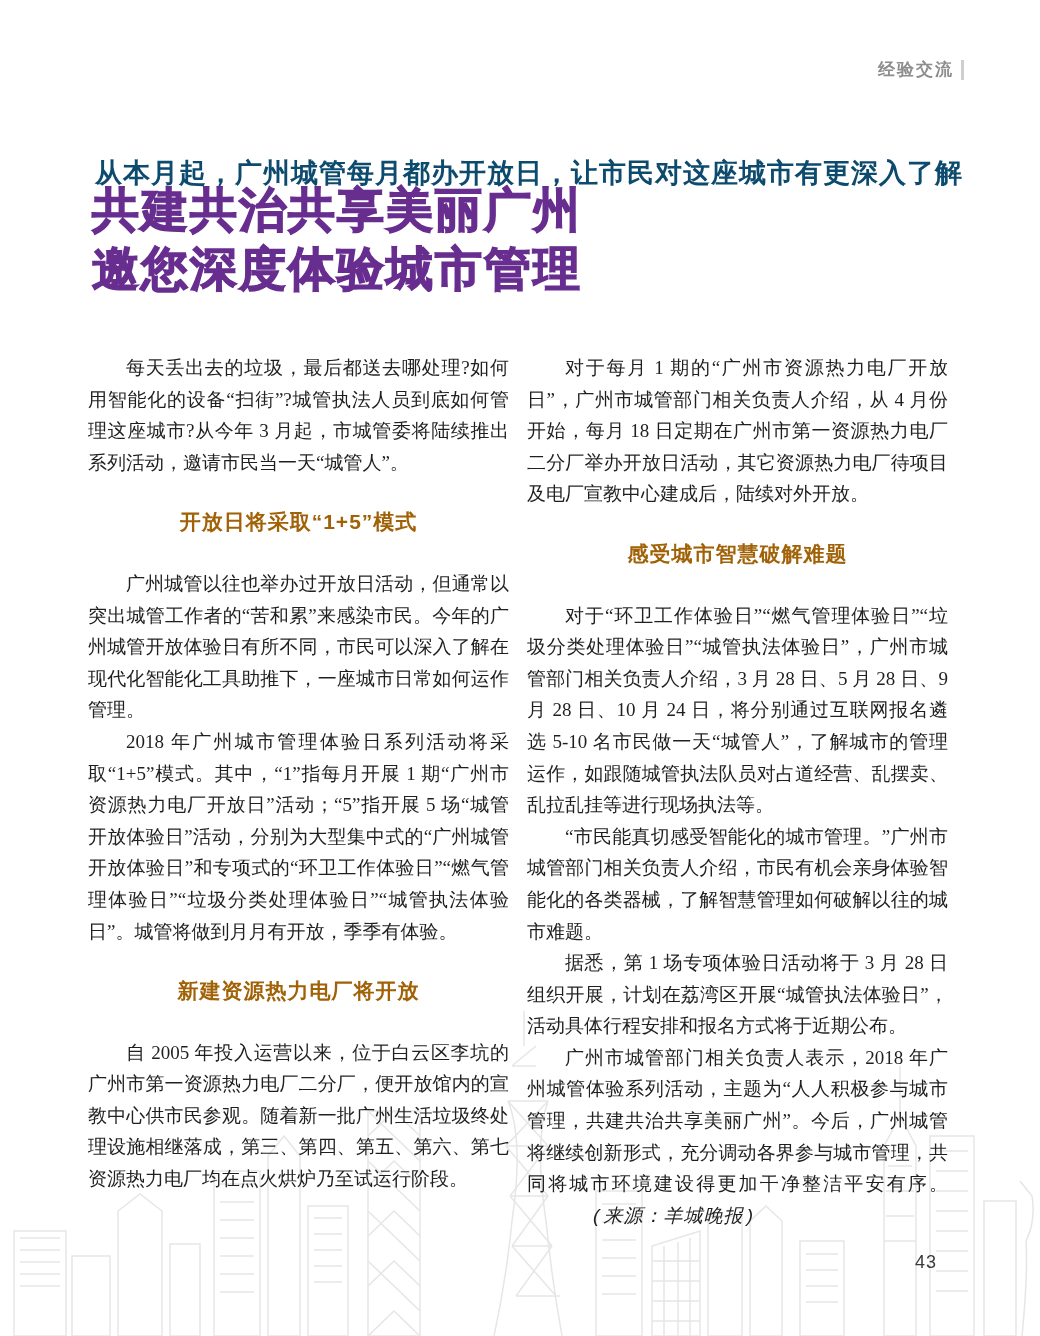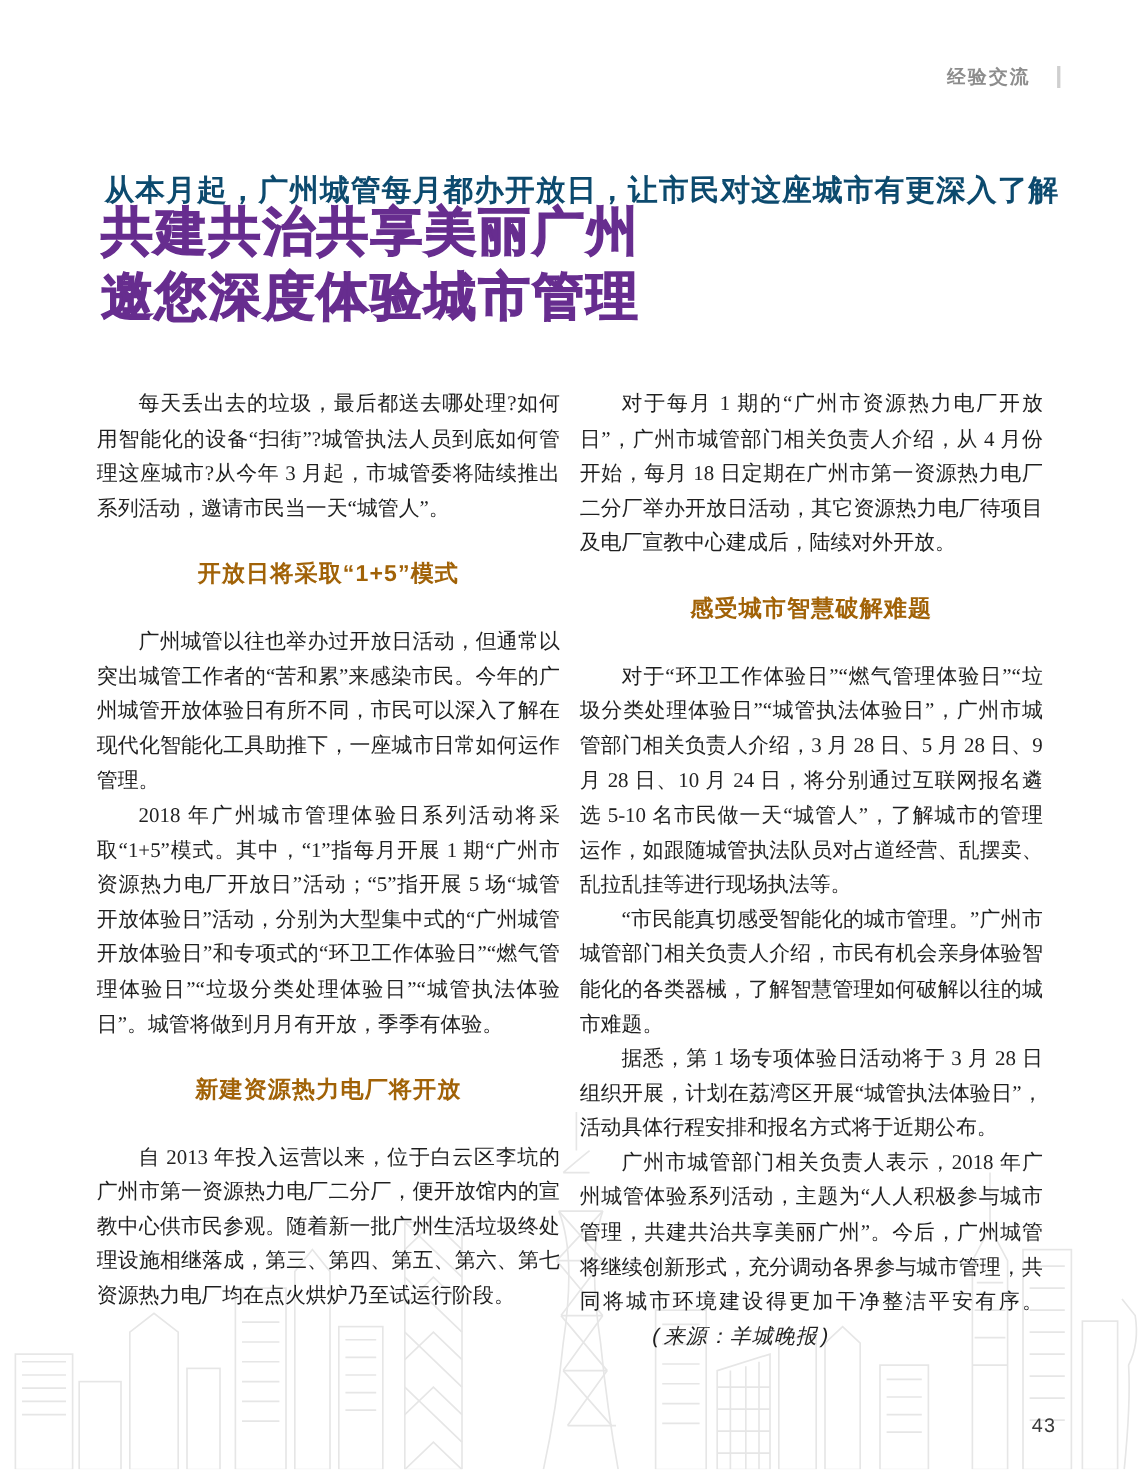--- a/index.html
+++ b/index.html
@@ -7,21 +7,21 @@
     position:relative;
     width:1040px;height:1336px;
     background:#ffffff;
     overflow:hidden;
     font-family:"Liberation Serif","DejaVu Serif",serif;
     color:#1f1f1f;
   }
   
   .running-head{
     position:absolute;top:58px;right:76px;
-    display:flex;align-items:center;gap:24px;
+    display:flex;align-items:center;gap:7px;
     font-family:"Liberation Sans","DejaVu Sans",sans-serif;
     font-weight:bold;font-size:17px;color:#8d8d8d;letter-spacing:2px;justify-content:space-between;
   }
   .running-head .rule{width:3px;height:20px;background:#cfcfcf;}
   
   .kicker{
     position:absolute;left:95px;top:134px;width:900px;
     font-family:"Liberation Sans","DejaVu Sans",sans-serif;
     font-size:27px;font-weight:600;color:#0c4a6e;letter-spacing:1px;
     white-space:nowrap;
@@ -51,23 +51,23 @@
     text-align:center;text-indent:0;
     margin:28px 0 30px 0;letter-spacing:1px;
   }
   .source-credit{
     font-style:italic;
     font-family:Liberation Mono, monospace;
     display:inline-block;margin-left:26px;letter-spacing:1px;
   }
   
   .page-number{
-    position:absolute;top:1252px;right:80px;
+    position:absolute;top:1252px;right:103px;
     font-family:"Liberation Sans","DejaVu Sans",sans-serif;
-    font-size:18px;color:#3a3a3a;letter-spacing:1px;margin-top:34px;
+    font-size:18px;color:#3a3a3a;letter-spacing:1px;
   }
   
   .skyline{
     position:absolute;left:0;bottom:0;width:1040px;height:330px;
     pointer-events:none;
   }
 </style>
 </head>
 <body>
 
@@ -125,21 +125,21 @@
   </div>
 
   <div class="columns">
 
     <div class="col">
       <p>每天丢出去的垃圾，最后都送去哪处理?如何用智能化的设备“扫街”?城管执法人员到底如何管理这座城市?从今年 3 月起，市城管委将陆续推出系列活动，邀请市民当一天“城管人”。</p>
       <h3 class="section-heading">开放日将采取“1+5”模式</h3>
       <p>广州城管以往也举办过开放日活动，但通常以突出城管工作者的“苦和累”来感染市民。今年的广州城管开放体验日有所不同，市民可以深入了解在现代化智能化工具助推下，一座城市日常如何运作管理。</p>
       <p>2018 年广州城市管理体验日系列活动将采取“1+5”模式。其中，“1”指每月开展 1 期“广州市资源热力电厂开放日”活动；“5”指开展 5 场“城管开放体验日”活动，分别为大型集中式的“广州城管开放体验日”和专项式的“环卫工作体验日”“燃气管理体验日”“垃圾分类处理体验日”“城管执法体验日”。城管将做到月月有开放，季季有体验。</p>
       <h3 class="section-heading">新建资源热力电厂将开放</h3>
-      <p>自 2013 年投入运营以来，位于白云区李坑的广州市第一资源热力电厂二分厂，便开放馆内的宣教中心供市民参观。随着新一批广州生活垃圾终处理设施相继落成，第三、第四、第五、第六、第七资源热力电厂均在点火烘炉乃至试运行阶段。</p>
+      <p>自 2005 年投入运营以来，位于白云区李坑的广州市第一资源热力电厂二分厂，便开放馆内的宣教中心供市民参观。随着新一批广州生活垃圾终处理设施相继落成，第三、第四、第五、第六、第七资源热力电厂均在点火烘炉乃至试运行阶段。</p>
     </div>
 
     <div class="col">
       <p>对于每月 1 期的“广州市资源热力电厂开放日”，广州市城管部门相关负责人介绍，从 4 月份开始，每月 18 日定期在广州市第一资源热力电厂二分厂举办开放日活动，其它资源热力电厂待项目及电厂宣教中心建成后，陆续对外开放。</p>
       <h3 class="section-heading">感受城市智慧破解难题</h3>
       <p>对于“环卫工作体验日”“燃气管理体验日”“垃圾分类处理体验日”“城管执法体验日”，广州市城管部门相关负责人介绍，3 月 28 日、5 月 28 日、9 月 28 日、10 月 24 日，将分别通过互联网报名遴选 5-10 名市民做一天“城管人”，了解城市的管理运作，如跟随城管执法队员对占道经营、乱摆卖、乱拉乱挂等进行现场执法等。</p>
       <p>“市民能真切感受智能化的城市管理。”广州市城管部门相关负责人介绍，市民有机会亲身体验智能化的各类器械，了解智慧管理如何破解以往的城市难题。</p>
       <p>据悉，第 1 场专项体验日活动将于 3 月 28 日组织开展，计划在荔湾区开展“城管执法体验日”，活动具体行程安排和报名方式将于近期公布。</p>
       <p><span>广州市城管部门相关负责人表示，2018 年广州城管体验系列活动，主题为“人人积极参与城市管理，共建共治共享美丽广州”。今后，广州城管将继续创新形式，充分调动各界参与城市管理，共同将城市环境建设得更加干净整洁平安有序。</span><span class="source-credit">(来源：羊城晚报)</span></p>
     </div>

